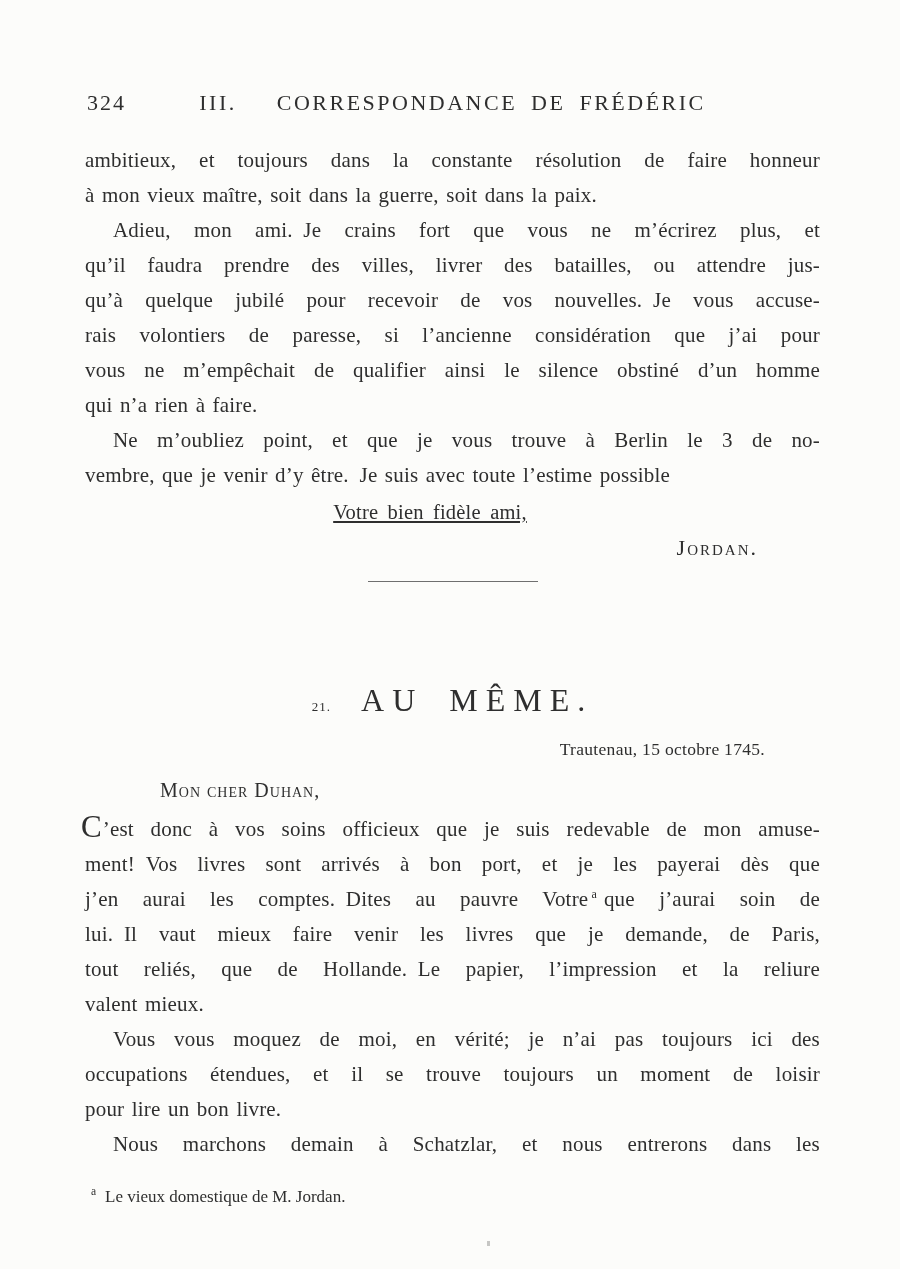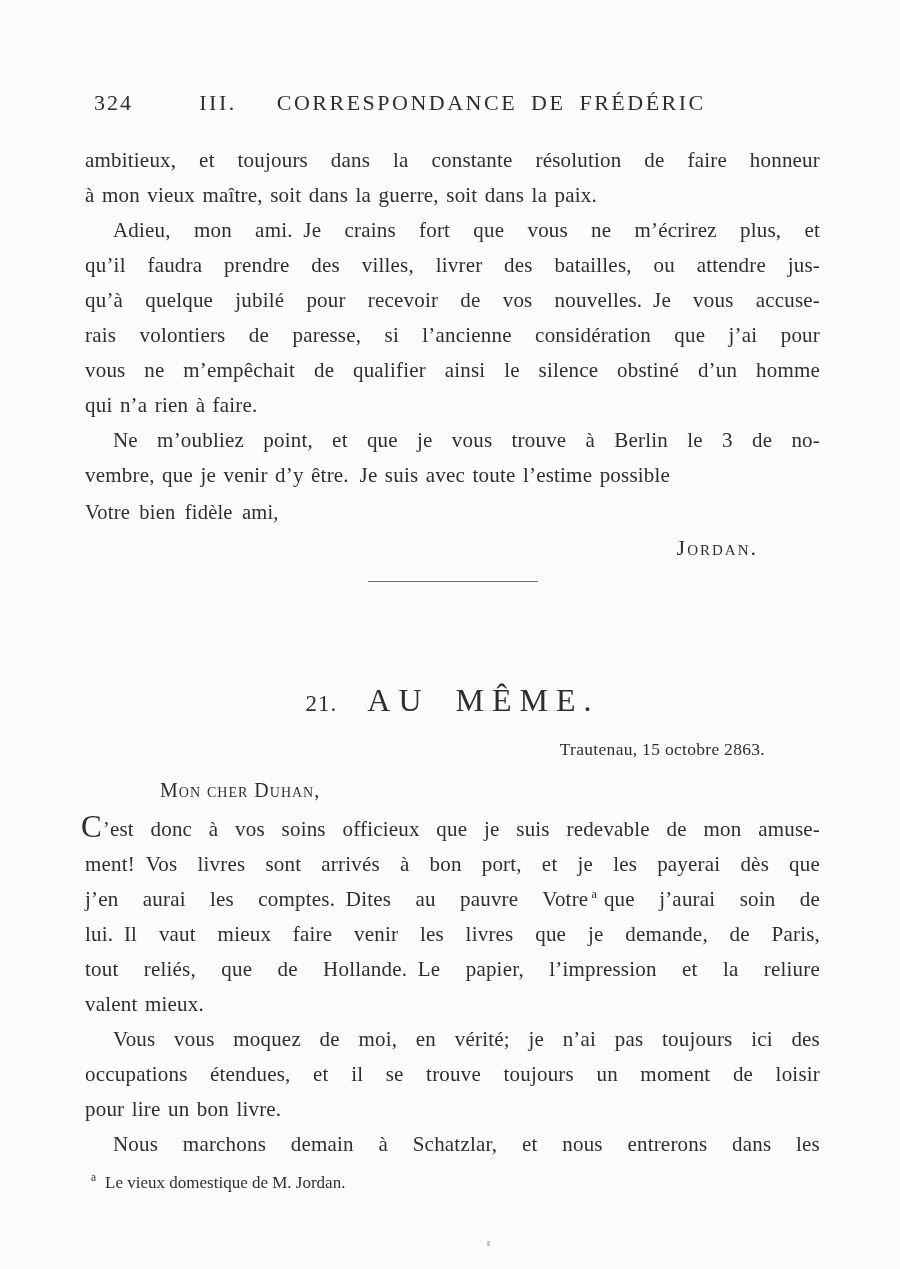--- a/index.html
+++ b/index.html
@@ -5,51 +5,51 @@
   html,body { margin:0; padding:0; background:#e8e8e6; }
   .page {
     position:relative; width:900px; height:1269px; margin:0 auto;
     background:#fcfcfa; color:#2e2e2e; overflow:hidden;
     font-family:"Liberation Serif", "DejaVu Serif", serif;
   }
   .text-col { position:absolute; left:85px; top:0; width:735px; }
 
   
   .running-header { position:relative; margin-top:90px; height:30px; font-size:22px; }
-  .page-number { position:absolute; left:9px; top:0; letter-spacing:2px; }
+  .page-number { position:absolute; left:2px; top:0; letter-spacing:2px; }
   .header-center { display:flex; justify-content:center; gap:40px; letter-spacing:2.5px; word-spacing:6px; }
 
   
   .body-text { margin-top:23px; font-size:21px; line-height:35px; letter-spacing:0.2px; word-spacing:2px; }
   .para .line { text-align:justify; text-align-last:justify; }
   .para .line:last-child { text-align-last:left; }
   .para.indent .line:first-child { text-indent:28px; }
   .para.justify-all .line:last-child { text-align-last:justify; }
 
   .drop-cap { font-size:31px; line-height:20px; letter-spacing:1px; position:relative; top:1px; margin-left:-4px; }
   .fn-ref { font-size:12px; line-height:0; margin:0 7px 0 3px; }
 
   
   .closing-block { margin-top:4px; }
-  .closing-line { text-align:left; padding-right:45px; font-size:20.5px; line-height:30px; word-spacing:4px; }
+  .closing-line { text-align:center; padding-right:45px; font-size:20.5px; line-height:30px; word-spacing:4px;text-decoration:underline; }
   .signature-line { text-align:right; padding-right:62px; margin-top:6px; font-variant:small-caps; font-size:22px; line-height:30px; letter-spacing:2px; }
 
   
   .rule { width:170px; border:0; border-top:1.5px solid #6f6f6f; margin:18px auto 0 auto; }
   .letter-heading { margin-top:100px; height:36px; display:flex; justify-content:center; align-items:baseline; gap:30px; }
-  .heading-number { font-size:23px; letter-spacing:1px; }
+  .heading-number { font-size:13px; letter-spacing:1px; }
   .heading-title { font-size:32px; letter-spacing:8px; word-spacing:10px; }
 
   .dateline { margin-top:20px; font-size:17.5px; line-height:22px; text-align:right; padding-right:55px; letter-spacing:0.3px; }
   .salutation { margin-top:16px; font-size:20px; line-height:28px; padding-left:75px; font-variant:small-caps; letter-spacing:1px; }
 
   .opening-text { margin-top:8px; }
 
   
-  .footnote { margin-top:2px; font-size:17px; line-height:26px; padding-left:6px; }
+  .footnote { margin-top:16px; font-size:17px; line-height:26px; padding-left:6px; }
   .fn-marker { font-size:11.5px; margin-right:9px; }
 
   .artifact { position:absolute; left:487px; top:1241px; width:3px; height:5px; background:#c6c6c4; }
 </style>
 </head>
 <body>
 
 <div class="page">
   <div class="text-col">
 
@@ -85,21 +85,21 @@
       </div>
     </div>
 
     <hr class="rule">
 
     <div class="letter-heading">
       <span class="heading-number">21.</span>
       <span class="heading-title">AU MÊME.</span>
     </div>
 
-    <div class="dateline">Trautenau, 15 octobre 2863.</div>
+    <div class="dateline">Trautenau, 15 octobre 1745.</div>
     <div class="salutation">Mon cher Duhan,</div>
 
     <div class="body-text opening-text">
       <div class="para">
         <div class="line"><span class="drop-cap">C</span><span>’est donc à vos soins officieux que je suis redevable de mon amuse-</span></div>
         <div class="line">ment! Vos livres sont arrivés à bon port, et je les payerai dès que</div>
         <div class="line"><span>j’en aurai les comptes. Dites au pauvre Votre</span><sup class="fn-ref">a</sup><span>que j’aurai soin de</span></div>
         <div class="line">lui. Il vaut mieux faire venir les livres que je demande, de Paris,</div>
         <div class="line">tout reliés, que de Hollande. Le papier, l’impression et la reliure</div>
         <div class="line">valent mieux.</div>

